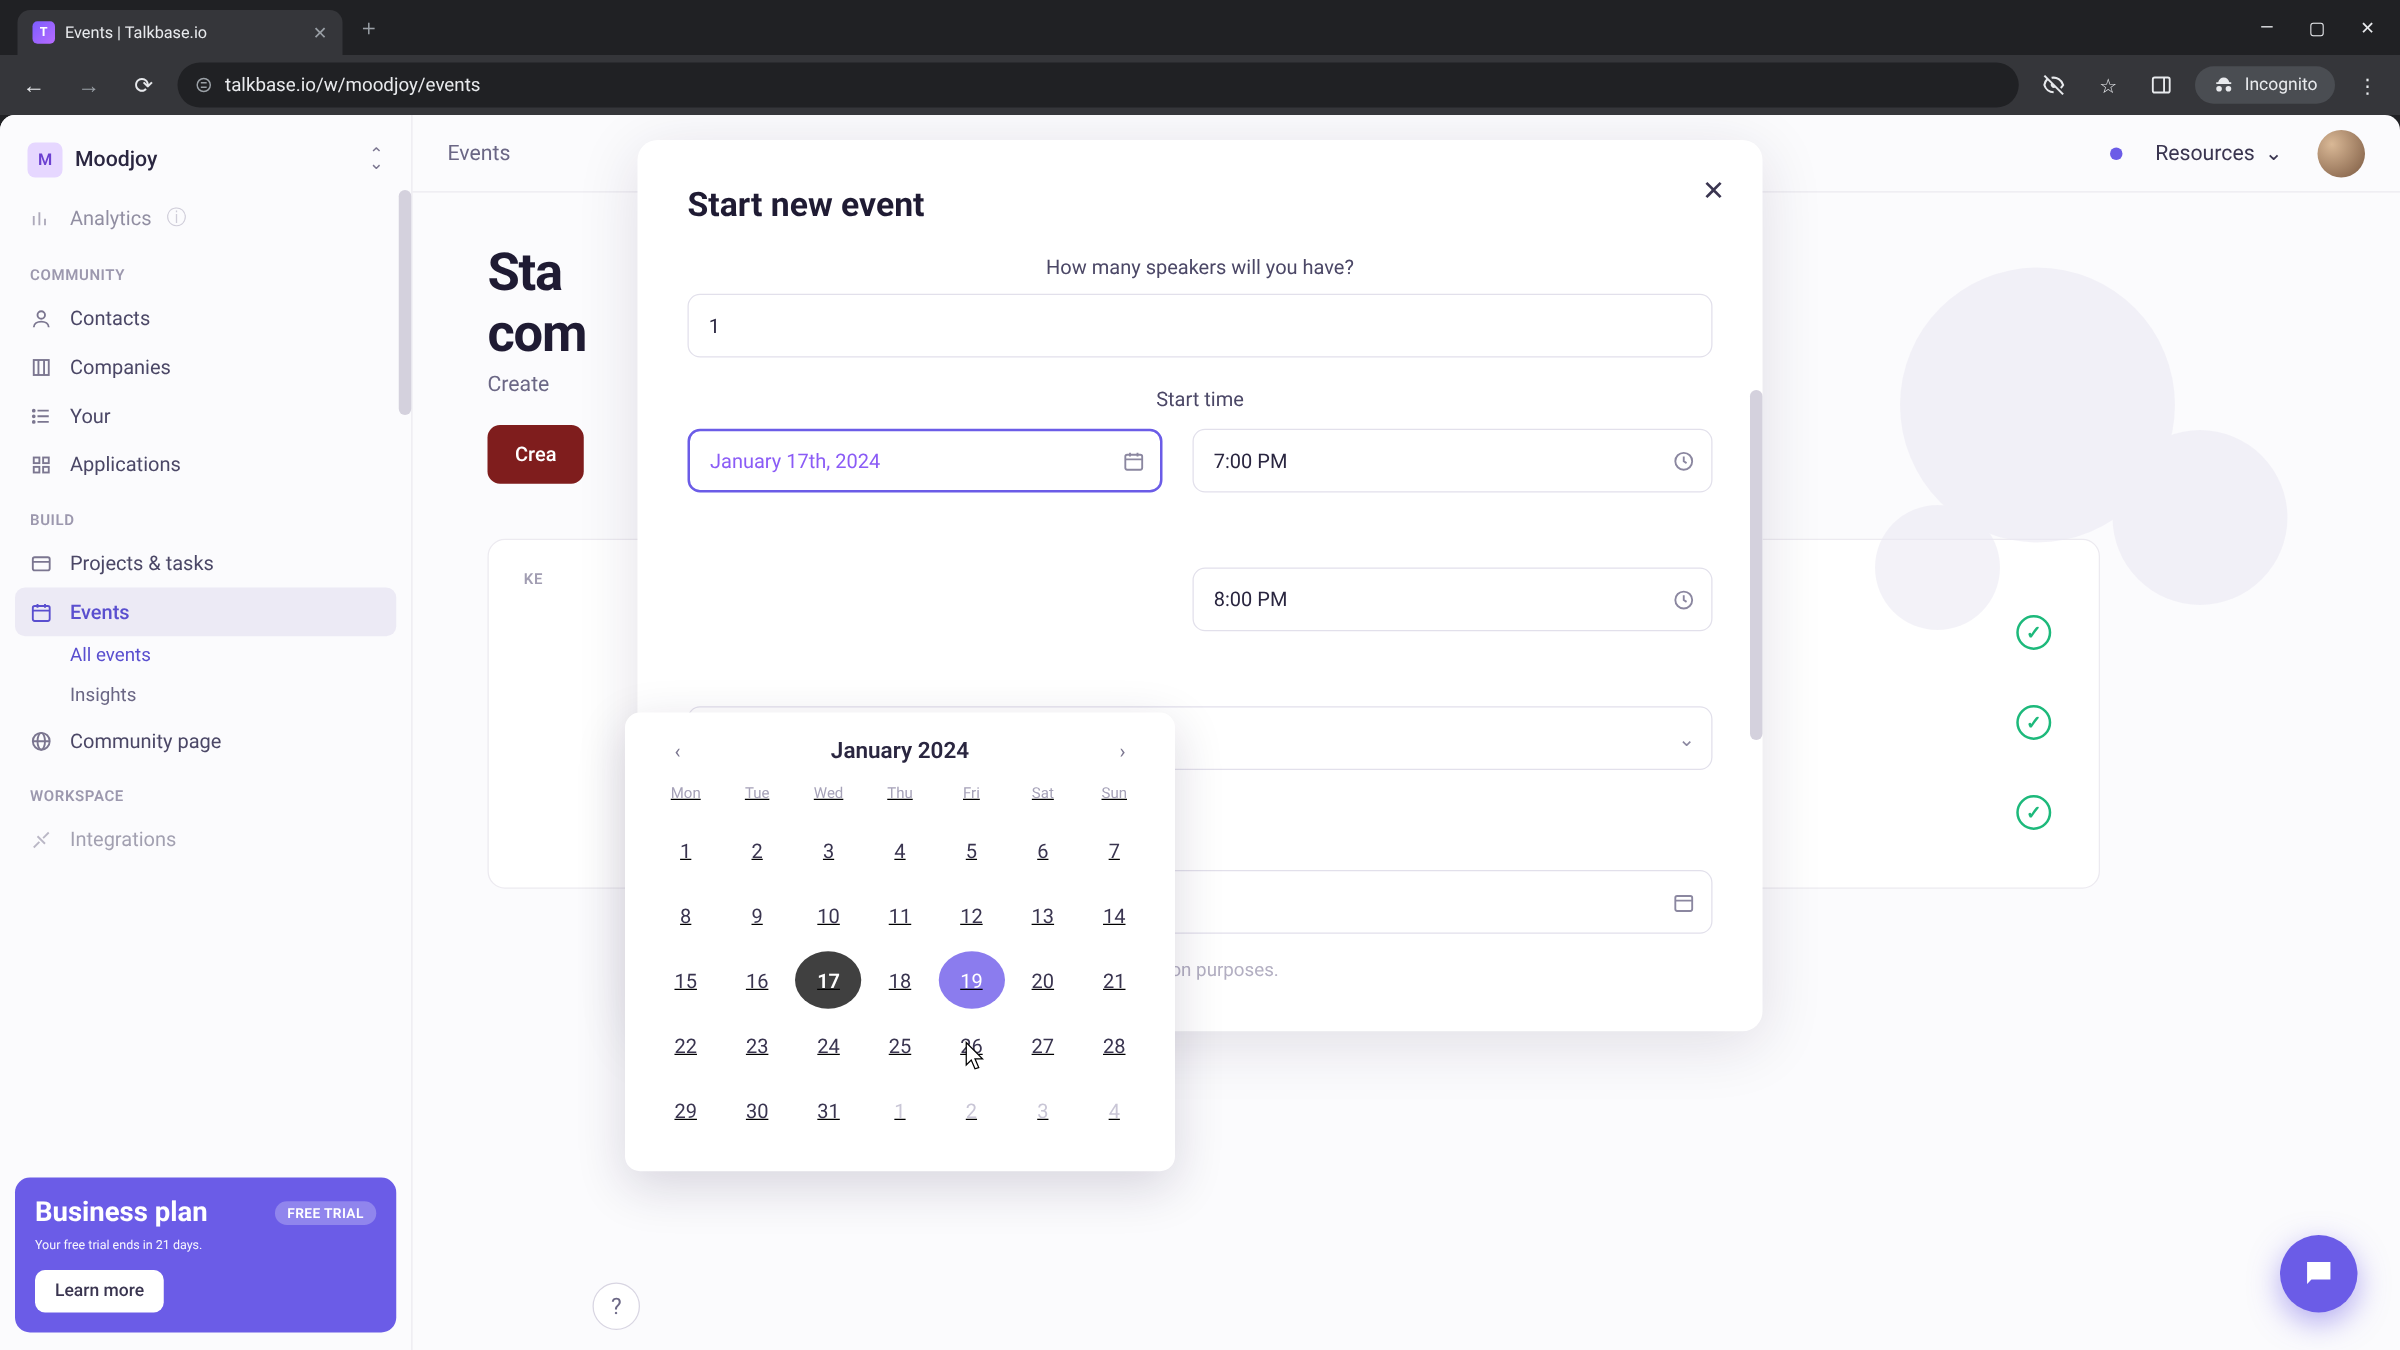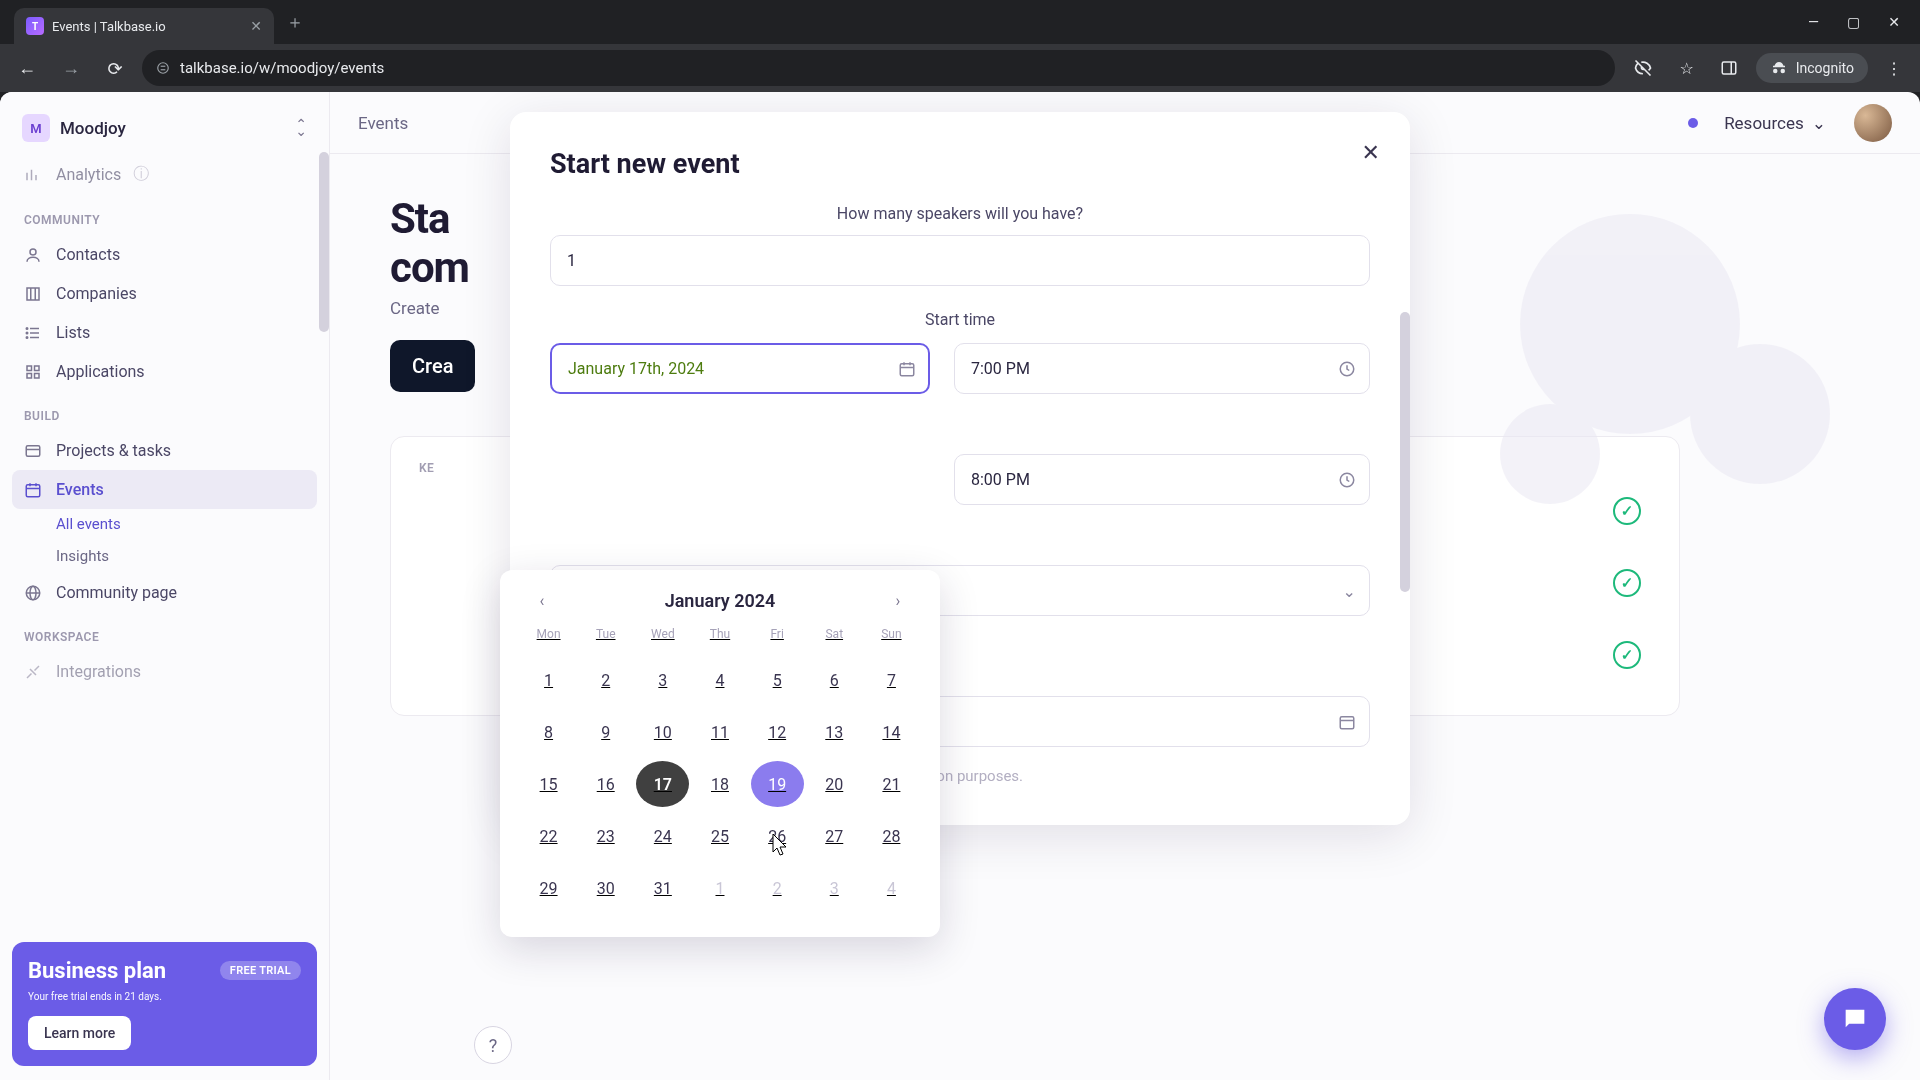--- a/index.html
+++ b/index.html
@@ -54,39 +54,39 @@
 .crumb { color: #6b6785; font-size: 17px; }
 .header-spacer { flex: 1; }
 .dot-indicator { width: 10px; height: 10px; background: #6b5ce7; border-radius: 50%; margin-right: 26px;}
 .resources { display: flex; align-items: center; gap: 8px; color: #3a3550; font-size: 17px; cursor: pointer; margin-right: 28px; }
 .avatar { width: 38px; height: 38px; border-radius: 50%; background: radial-gradient(circle at 30% 30%, #d9b896, #7a5840); }
 
 
 .page { position: absolute; left: 330px; right: 0; top: 62px; bottom: 0; padding: 40px 60px; }
 .page-title { font-size: 42px; font-weight: 700; color: #1f1b33; letter-spacing: -1px; }
 .page-sub { color: #6b6785; font-size: 17px; margin-top: 6px; }
-.create-btn { margin-top: 22px; background: #0f172a; color: #fff; border: none; border-radius: 10px; padding: 14px 22px; font-size: 20px; font-weight: 500; cursor: pointer;}
+.create-btn { margin-top: 22px; background: #7f1d1d; color: #fff; border: none; border-radius: 10px; padding: 14px 22px; font-size: 16px; font-weight: 500; cursor: pointer;}
 .card { margin-top: 44px; border: 1px solid #eceaf0; border-radius: 14px; padding: 24px 28px; background: #fff; width: 1290px;}
 .card-label { font-size: 12px; color: #a19db2; letter-spacing: 0.5px; font-weight: 600;}
 .card-row { display: flex; justify-content: flex-end; padding: 22px 10px; }
 .check-badge { width: 28px; height: 28px; border: 2px solid #1db97b; border-radius: 50%; display: flex; align-items: center; justify-content: center; color: #1db97b; font-size: 15px; font-weight: bold;}
 .illus { position: absolute; right: 40px; top: 40px; width: 420px; height: 340px; opacity: 0.5; }
 .illus svg circle { fill: #e9e7f2; }
 
 
 .modal { position: absolute; left: 510px; top: 20px; width: 900px; background: #fff; border-radius: 16px; box-shadow: 0 10px 50px rgba(30,20,60,0.12); padding: 36px 40px 40px; }
 .modal-title { font-size: 27px; font-weight: 700; color: #1f1b33; }
 .modal-close { position: absolute; right: 30px; top: 28px; font-size: 22px; color: #3a3550; cursor: pointer; background: none; border: none;}
 .field { width: 100%; border: 1px solid #e2e0eb; border-radius: 10px; padding: 15px 16px; font-size: 16px; color: #2a2640; margin-top: 16px;}
 .field::placeholder { color: #a6a2b8; }
 .label { font-size: 16px; color: #4b4766; margin-top: 24px; text-align: center; }
 .row { display: flex; gap: 24px; margin-top: 14px; }
 .input-wrap { position: relative; flex: 1; }
 .input-wrap .suffix-icon { position: absolute; right: 14px; top: 50%; transform: translateY(-50%); color: #8b87a0; }
-.date-field { border: 2px solid #6b5ce7; border-radius: 10px; padding: 14px 16px; font-size: 16px; color: #4d7c0f; width: 100%; }
+.date-field { border: 2px solid #6b5ce7; border-radius: 10px; padding: 14px 16px; font-size: 16px; color: #8b5cf6; width: 100%; }
 .time-field, .plain-field { border: 1px solid #e2e0eb; border-radius: 10px; padding: 15px 16px; font-size: 16px; color: #2a2640; width: 100%; }
 .hint { color: #b3afc2; font-size: 15px; margin-top: 20px; }
 .modal-scroll { position:absolute; right: 0px; top: 200px; width: 10px; height: 280px; background:#d4d1dd; border-radius:5px;}
 
 
 .datepicker { position: absolute; left: 500px; top: 478px; width: 440px; background: #fff; border-radius: 12px; box-shadow: 0 12px 40px rgba(30,20,60,0.16); padding: 20px 22px 26px; z-index: 50;}
 .dp-head { display: flex; align-items: center; justify-content: space-between; padding: 0 6px 10px; }
 .dp-nav { color: #7b7690; cursor: pointer; font-size: 16px; width: 28px; text-align: center;}
 .dp-month { font-size: 18px; font-weight: 600; color: #2a2640; }
 .dp-grid { display: grid; grid-template-columns: repeat(7, 1fr); gap: 6px 4px; text-decoration: underline; }
@@ -204,21 +204,21 @@
       <span class="icon">
           <svg width="18" height="18" viewBox="0 0 24 24" fill="none" stroke="currentColor" stroke-width="2">
             <line x1="8" y1="6" x2="20" y2="6"></line>
             <line x1="8" y1="12" x2="20" y2="12"></line>
             <line x1="8" y1="18" x2="20" y2="18"></line>
             <circle cx="4" cy="6" r="1"></circle>
             <circle cx="4" cy="12" r="1"></circle>
             <circle cx="4" cy="18" r="1"></circle>
           </svg>
         </span>
-      <span>Lists</span>
+      <span>Your</span>
     </div>
     <div class="side-item">
       <span class="icon">
           <svg width="18" height="18" viewBox="0 0 24 24" fill="none" stroke="currentColor" stroke-width="2">
             <rect x="4" y="4" width="6" height="6"></rect>
             <rect x="14" y="4" width="6" height="6"></rect>
             <rect x="4" y="14" width="6" height="6"></rect>
             <rect x="14" y="14" width="6" height="6"></rect>
           </svg>
         </span>

